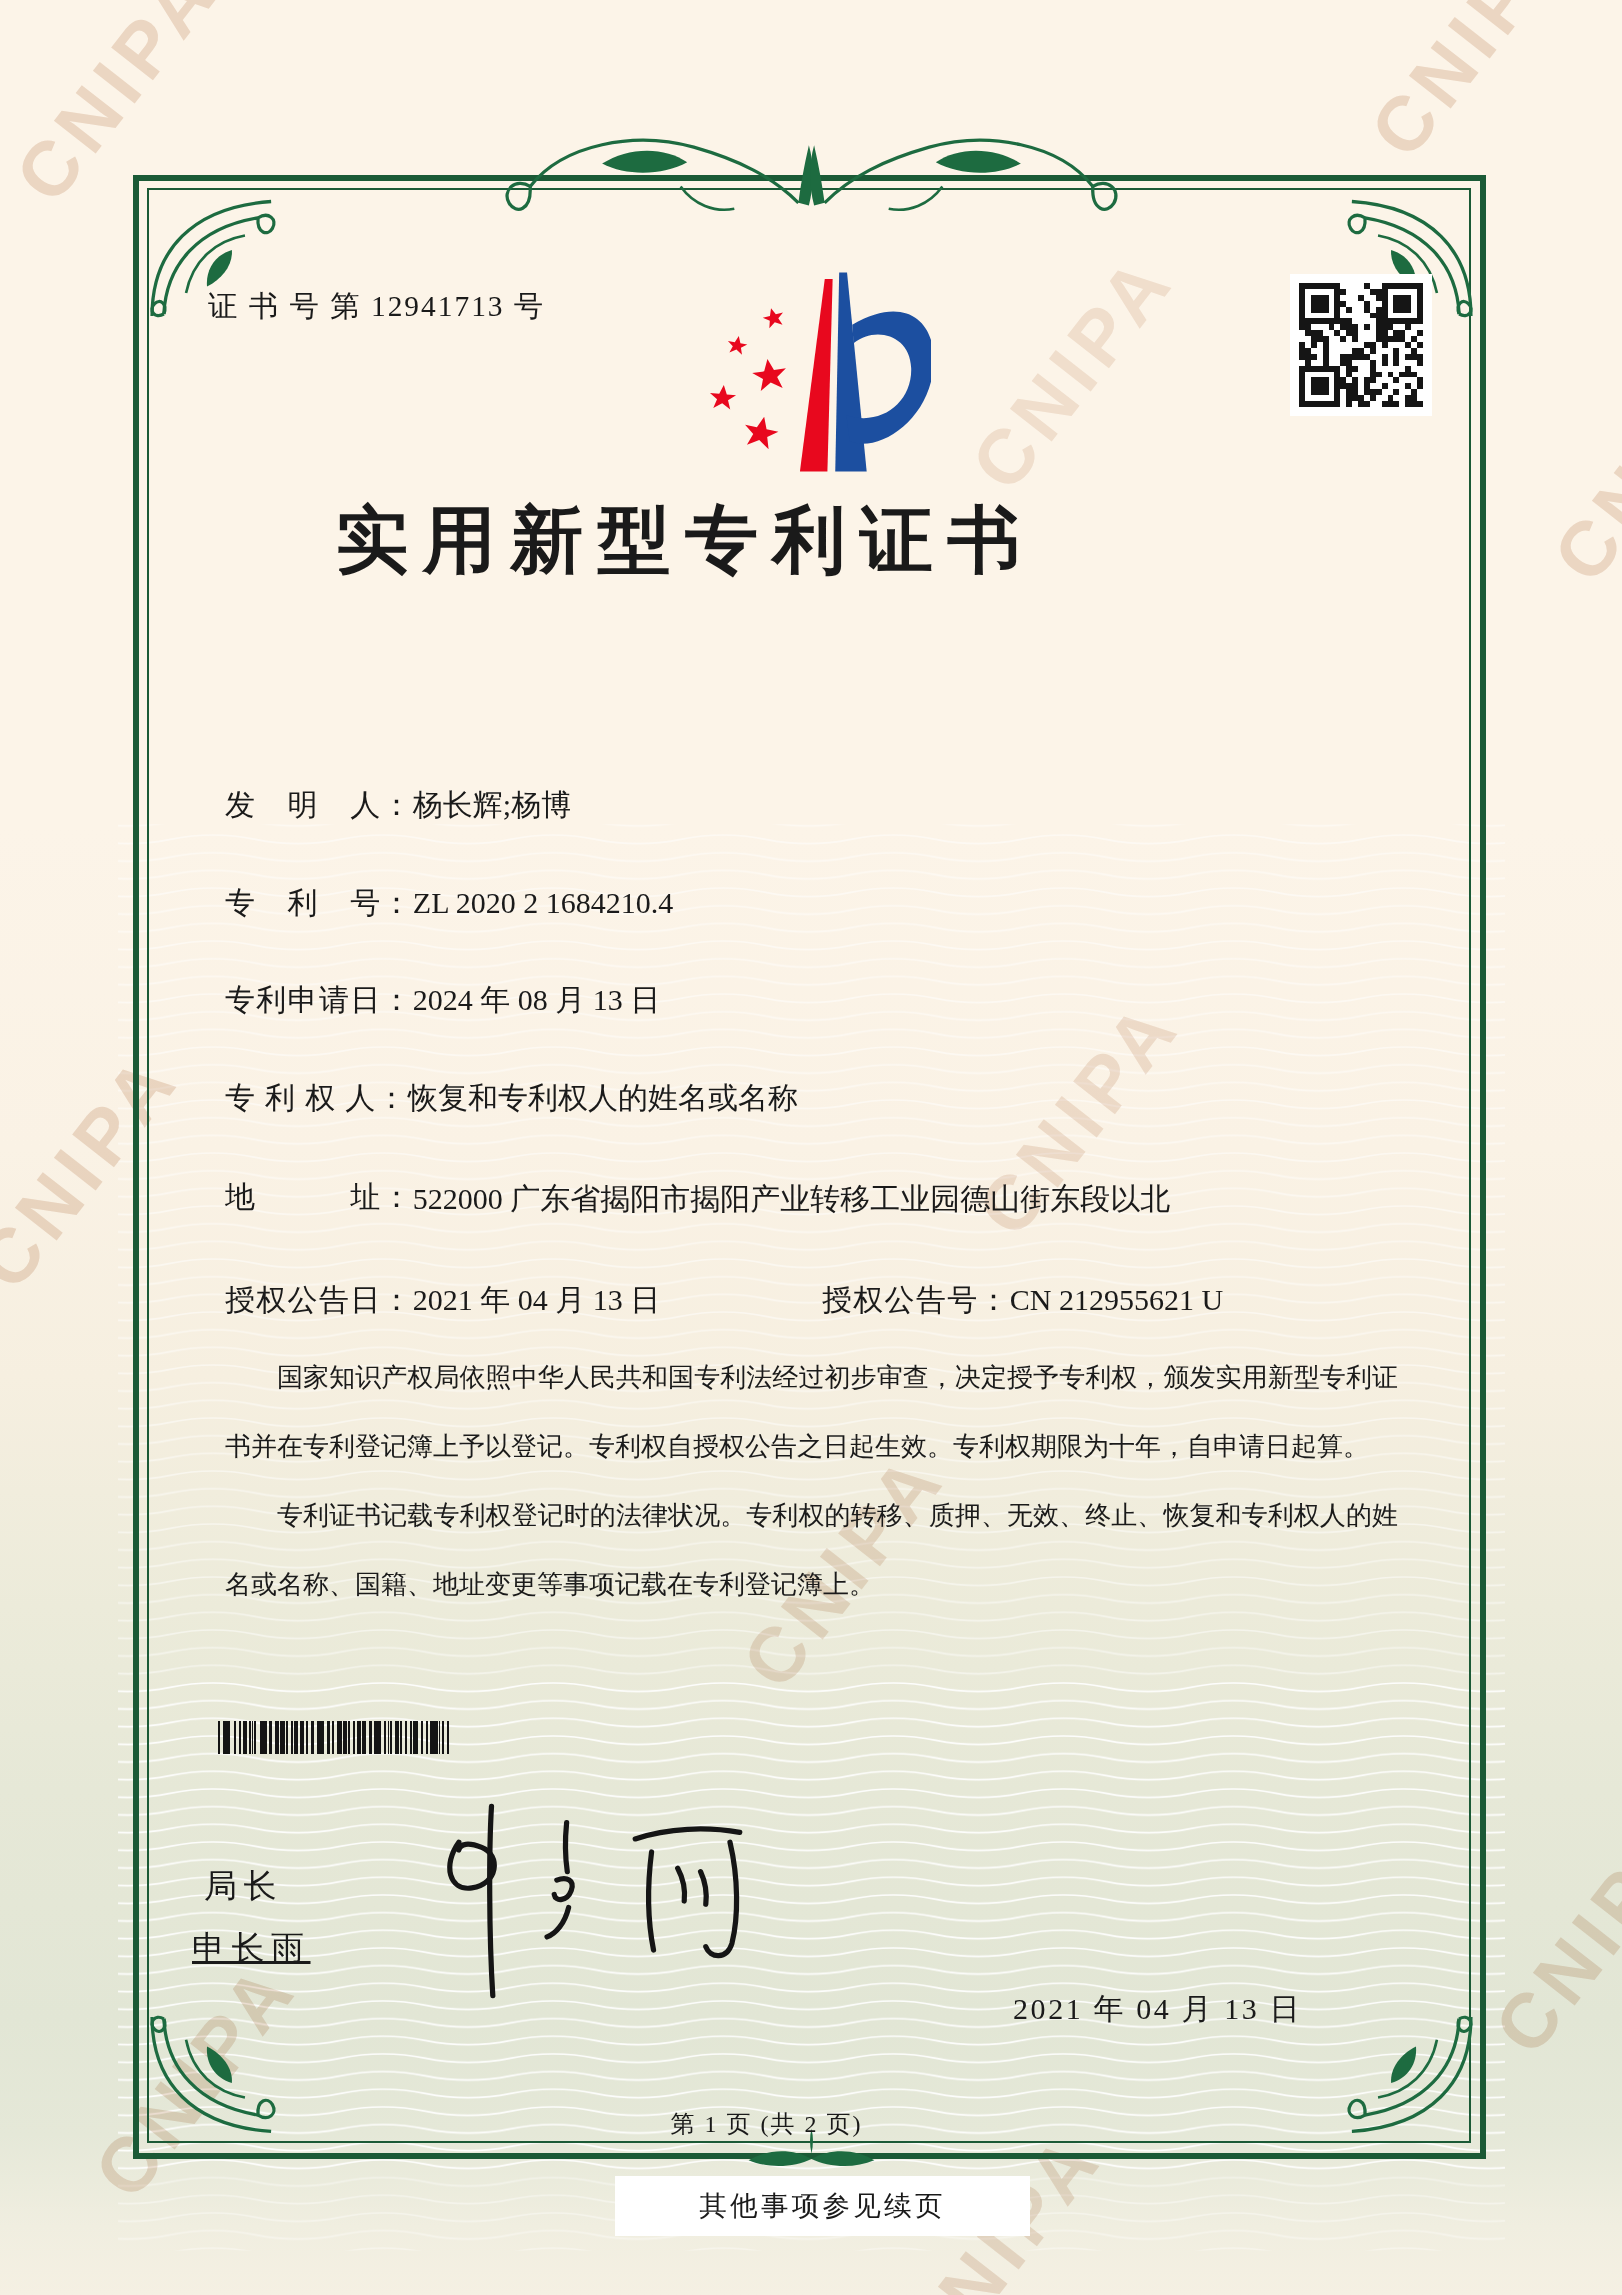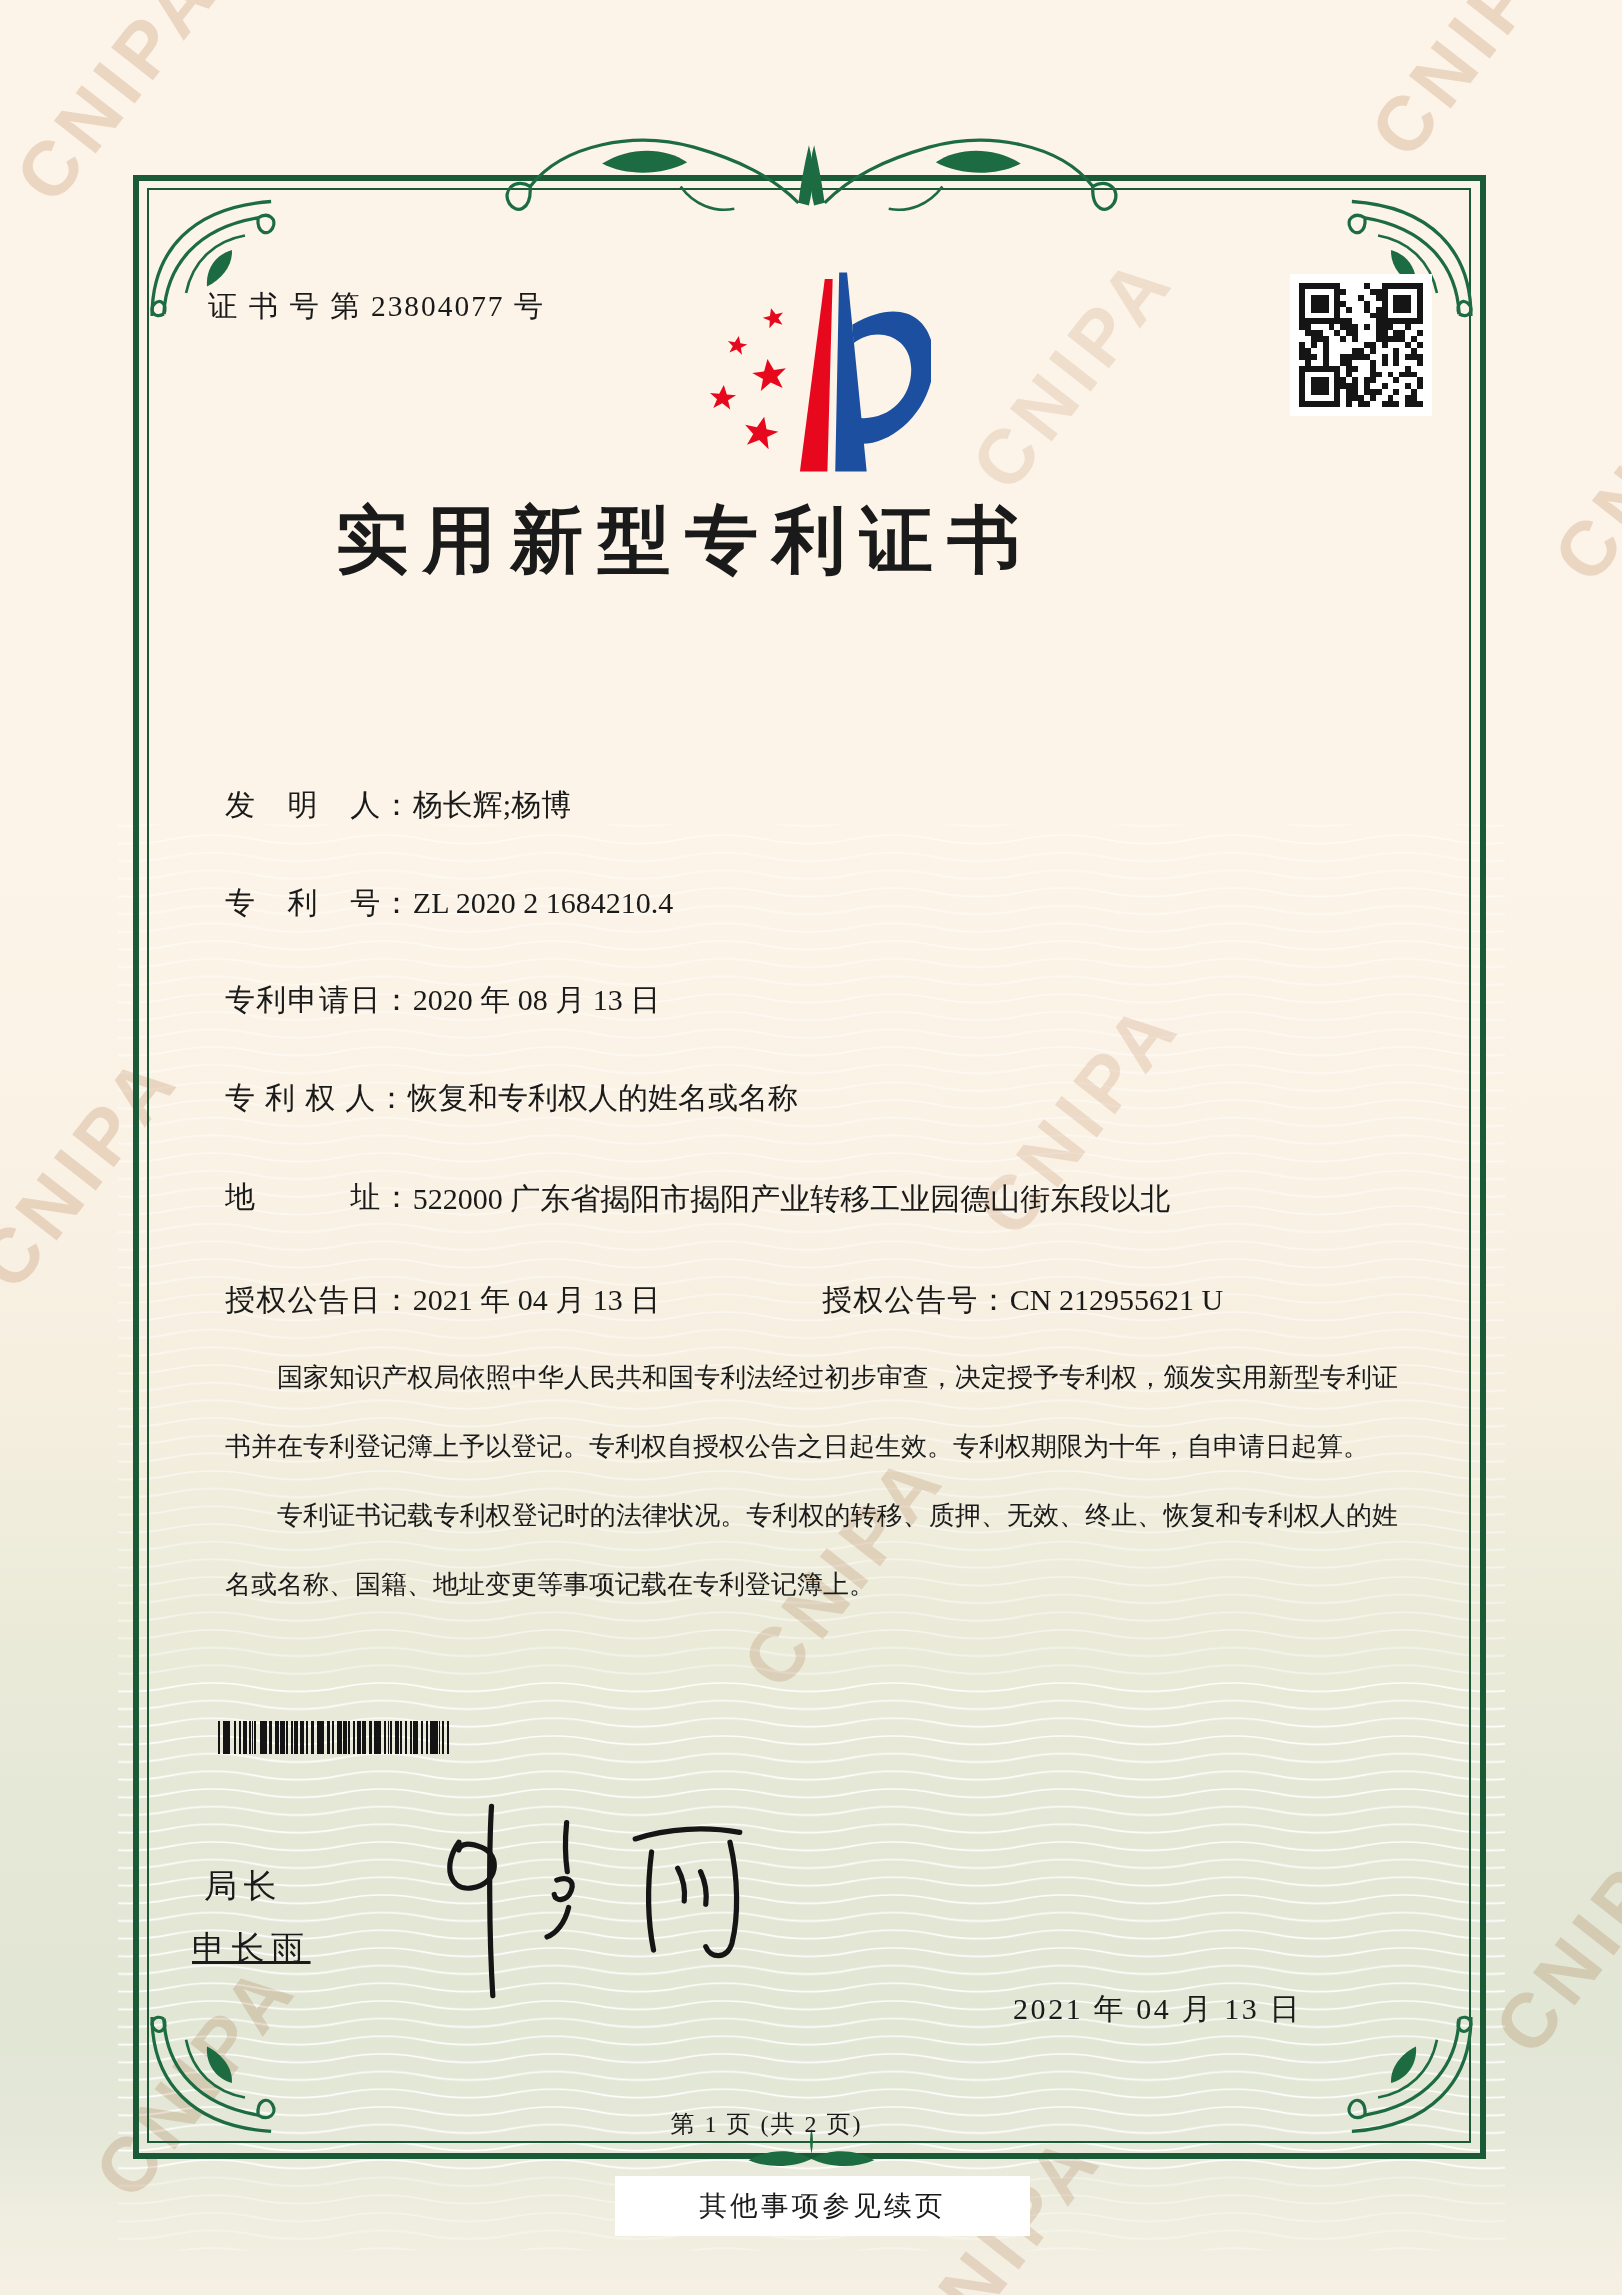--- a/index.html
+++ b/index.html
@@ -111,21 +111,21 @@
     <use href="#cf" transform="translate(2256,288) scale(-1,1)"></use>
     <use href="#cf" transform="translate(224,3278) scale(1,-1)"></use>
     <use href="#cf" transform="translate(2256,3278) scale(-1,-1)"></use>
     <use href="#sco" transform="translate(800,190)"></use>
     <use href="#sco" transform="translate(1680,190) scale(-1,1)"></use>
     <use href="#bco" transform="translate(1240,3300)"></use>
   </svg>
 
   <div class="content">
 
-    <div class="certno">证 书 号 第 23804077 号</div>
+    <div class="certno">证 书 号 第 12941713 号</div>
 
     <svg class="logo" width="236" height="216" viewBox="0 0 360 330">
       <defs>
         <path id="st" d="M0,-10 L2.9,-3.1 10,-3.1 4.2,1.2 6.5,8.1 0,3.9 -6.5,8.1 -4.2,1.2 -10,-3.1 -2.9,-3.1 Z" fill="#e8081e"></path>
       </defs>
       <use href="#st" transform="translate(120,86) rotate(-15) scale(1.6)"></use>
       <use href="#st" transform="translate(64,128) rotate(10) scale(1.5)"></use>
       <use href="#st" transform="translate(114,174) rotate(-8) scale(2.6)"></use>
       <use href="#st" transform="translate(42,208) rotate(5) scale(2.0)"></use>
       <use href="#st" transform="translate(100,262) rotate(12) scale(2.6)"></use>
@@ -582,21 +582,21 @@
 
     <div class="title">实用新型专利证书</div>
 
     <div class="row r2">
       <span class="lab">发　明　人：</span><span class="val">杨长辉;杨博</span>
     </div>
     <div class="row r3">
       <span class="lab">专　利　号：</span><span class="val">ZL 2020 2 1684210.4</span>
     </div>
     <div class="row r4">
-      <span class="lab">专利申请日：</span><span class="val">2020 年 08 月 13 日</span>
+      <span class="lab">专利申请日：</span><span class="val">2024 年 08 月 13 日</span>
     </div>
     <div class="row r5">
       <span class="lab">专 利 权 人：</span><span class="val">恢复和专利权人的姓名或名称</span>
     </div>
     <div class="row r6">
       <span class="lab">地　　　址：</span><span class="val addr-val">522000 广东省揭阳市揭阳产业转移工业园德山街东段以北</span>
     </div>
     <div class="row r7">
       <span class="lab">授权公告日：</span><span class="val">2021 年 04 月 13 日</span>
       <span class="pair2">

